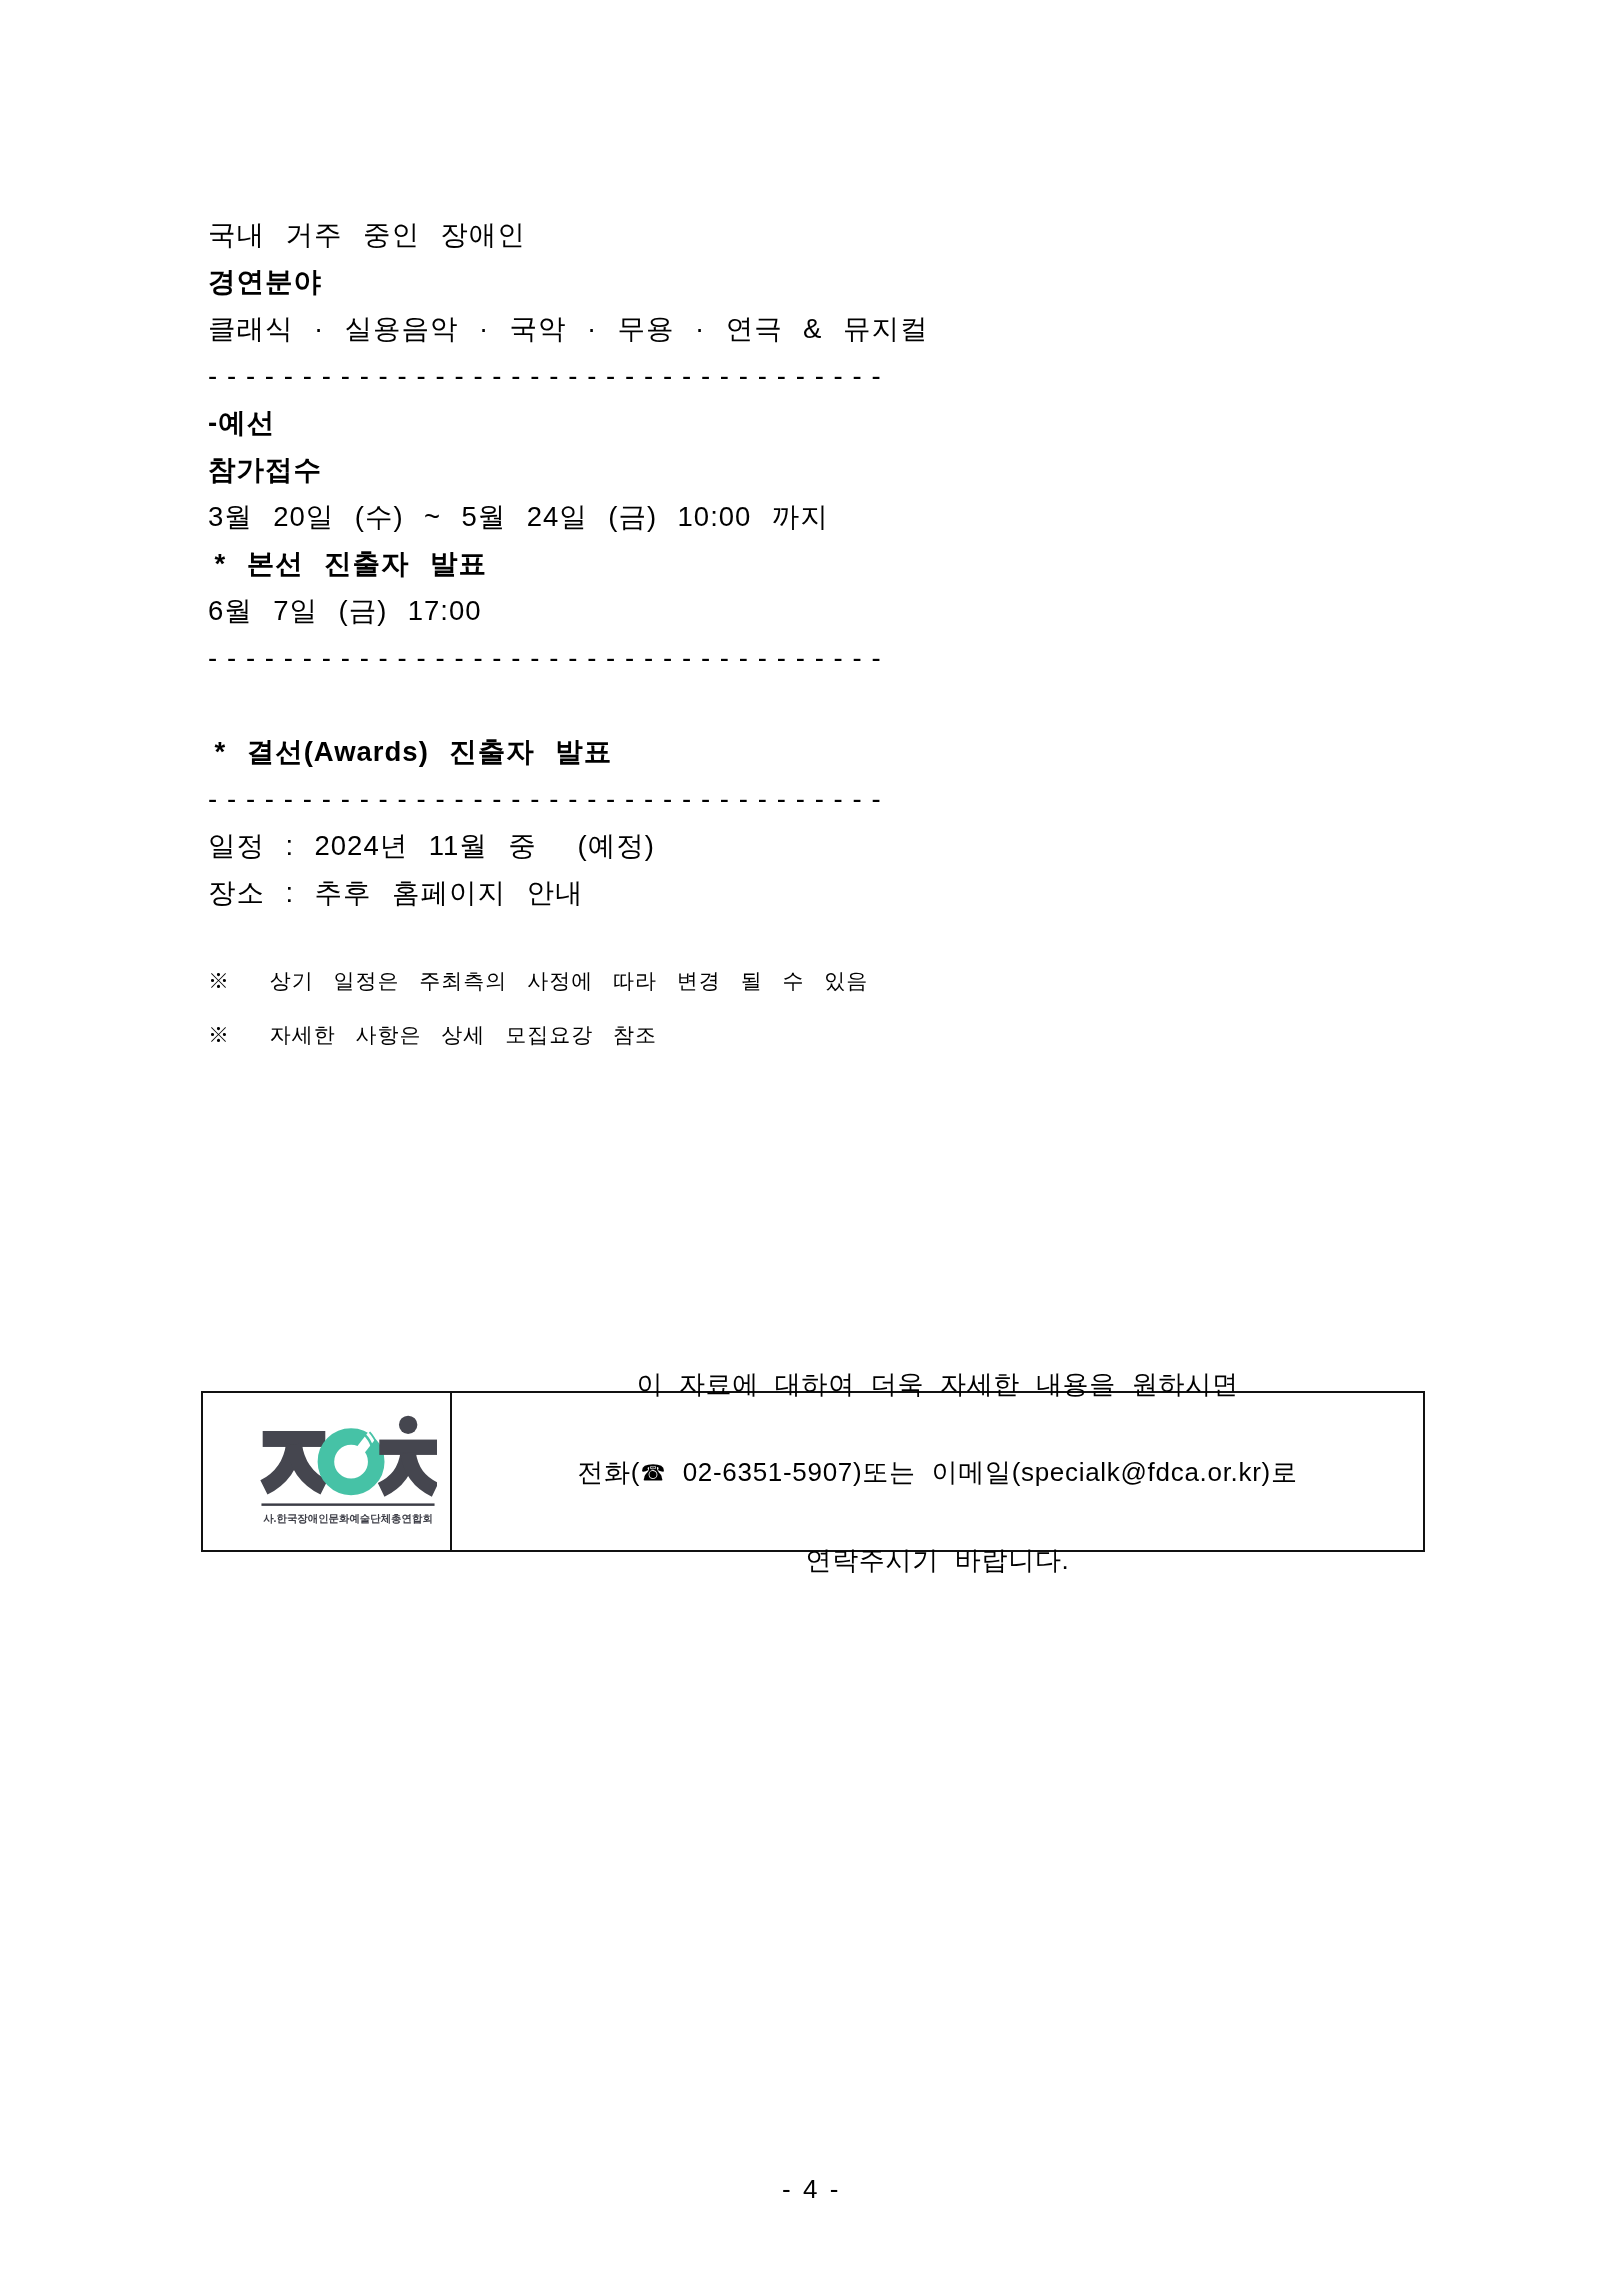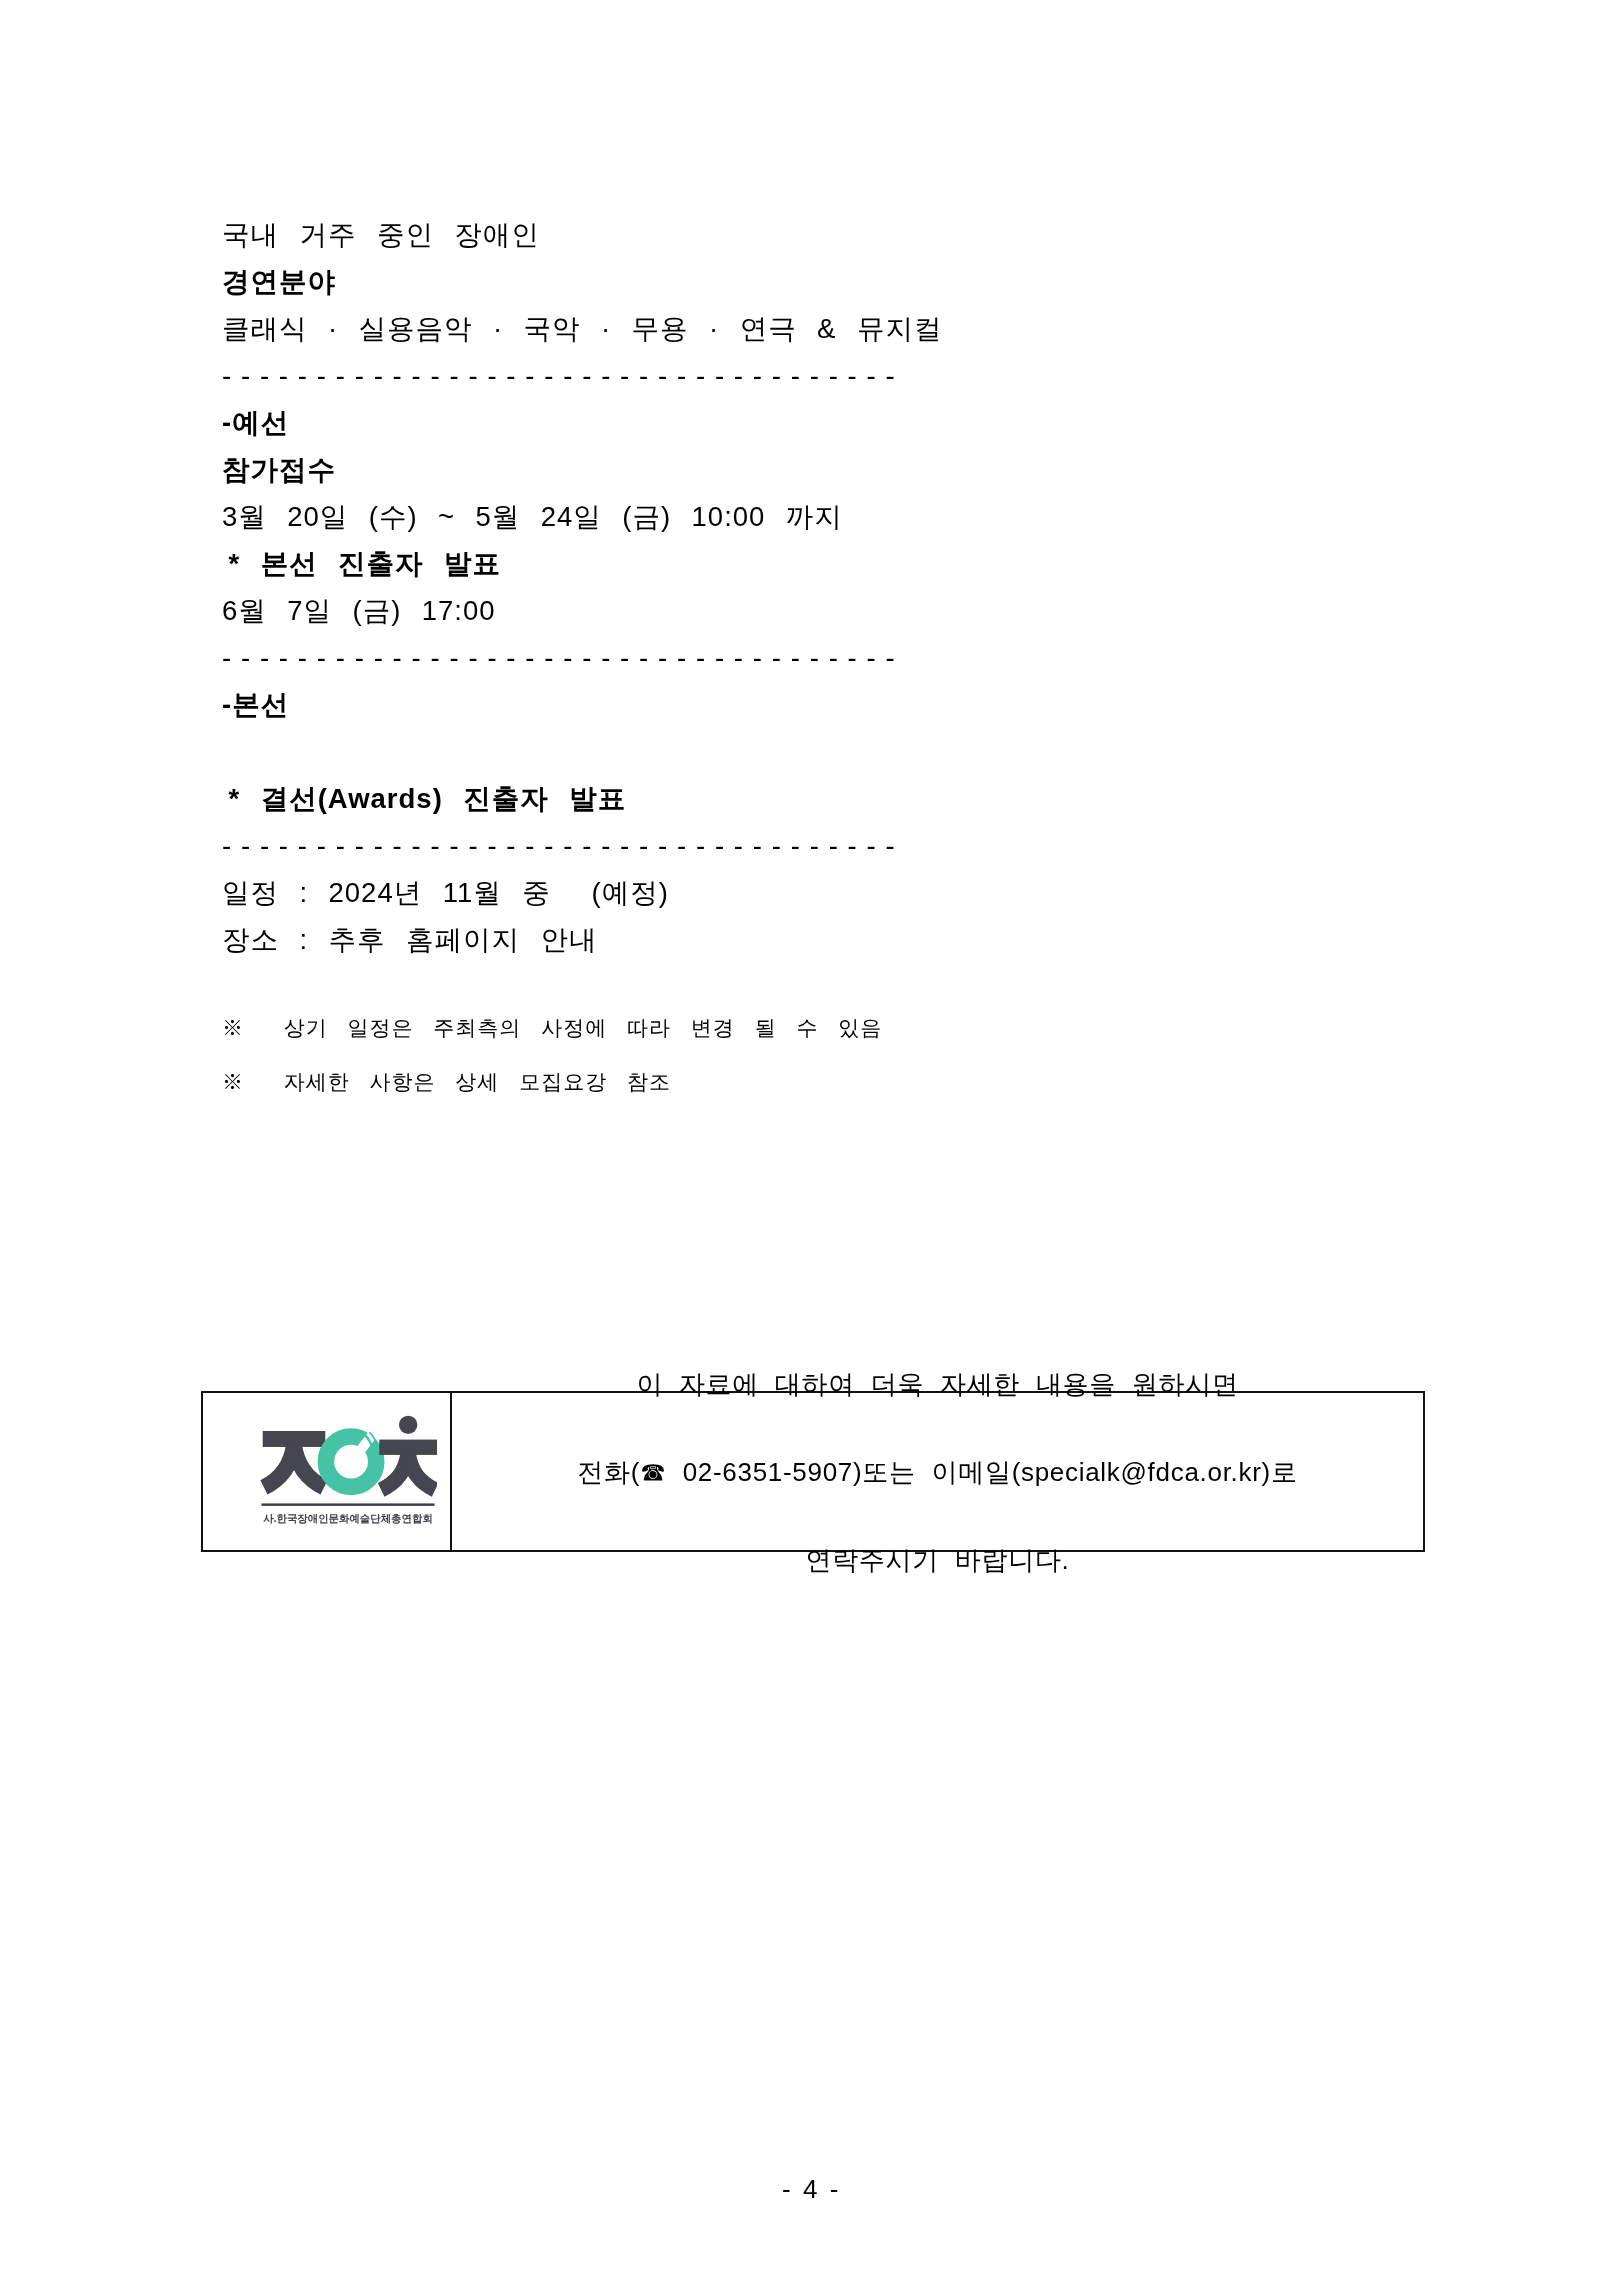--- a/index.html
+++ b/index.html
@@ -7,21 +7,21 @@
     position: relative;
     width: 1623px;
     height: 2295px;
     background: #ffffff;
     font-family: "Liberation Sans", sans-serif;
     color: #000000;
     overflow: hidden;
   }
   .content {
     position: absolute;
-    left: 222px;
+    left: 208px;
     top: 211px;
     width: 1211px;
   }
   .line {
     height: 47px;
     line-height: 47px;
     font-size: 27.5px;
     letter-spacing: 1px;
     word-spacing: 11.8px;
     white-space: pre;
@@ -97,21 +97,20 @@
     <div class="line">국내 거주 중인 장애인</div>
     <div class="line bold">경연분야</div>
     <div class="line">클래식 · 실용음악 · 국악 · 무용 · 연극 &amp; 뮤지컬</div>
     <div class="line dash">------------------------------------</div>
     <div class="line bold">-예선</div>
     <div class="line bold">참가접수</div>
     <div class="line">3월 20일 (수) ~ 5월 24일 (금) 10:00 까지</div>
     <div class="line bold indent">* 본선 진출자 발표</div>
     <div class="line">6월 7일 (금) 17:00</div>
     <div class="line dash">------------------------------------</div>
-    <div class="line bold">-본선</div>
     <div class="line blank"></div>
     <div class="line bold indent">* 결선(Awards) 진출자 발표</div>
     <div class="line dash">------------------------------------</div>
     <div class="line">일정 : 2024년 11월 중  (예정)</div>
     <div class="line">장소 : 추후 홈페이지 안내</div>
 
     <div class="note note-first">※  상기 일정은 주최측의 사정에 따라 변경 될 수 있음</div>
     <div class="note">※  자세한 사항은 상세 모집요강 참조</div>
   </div>
 

